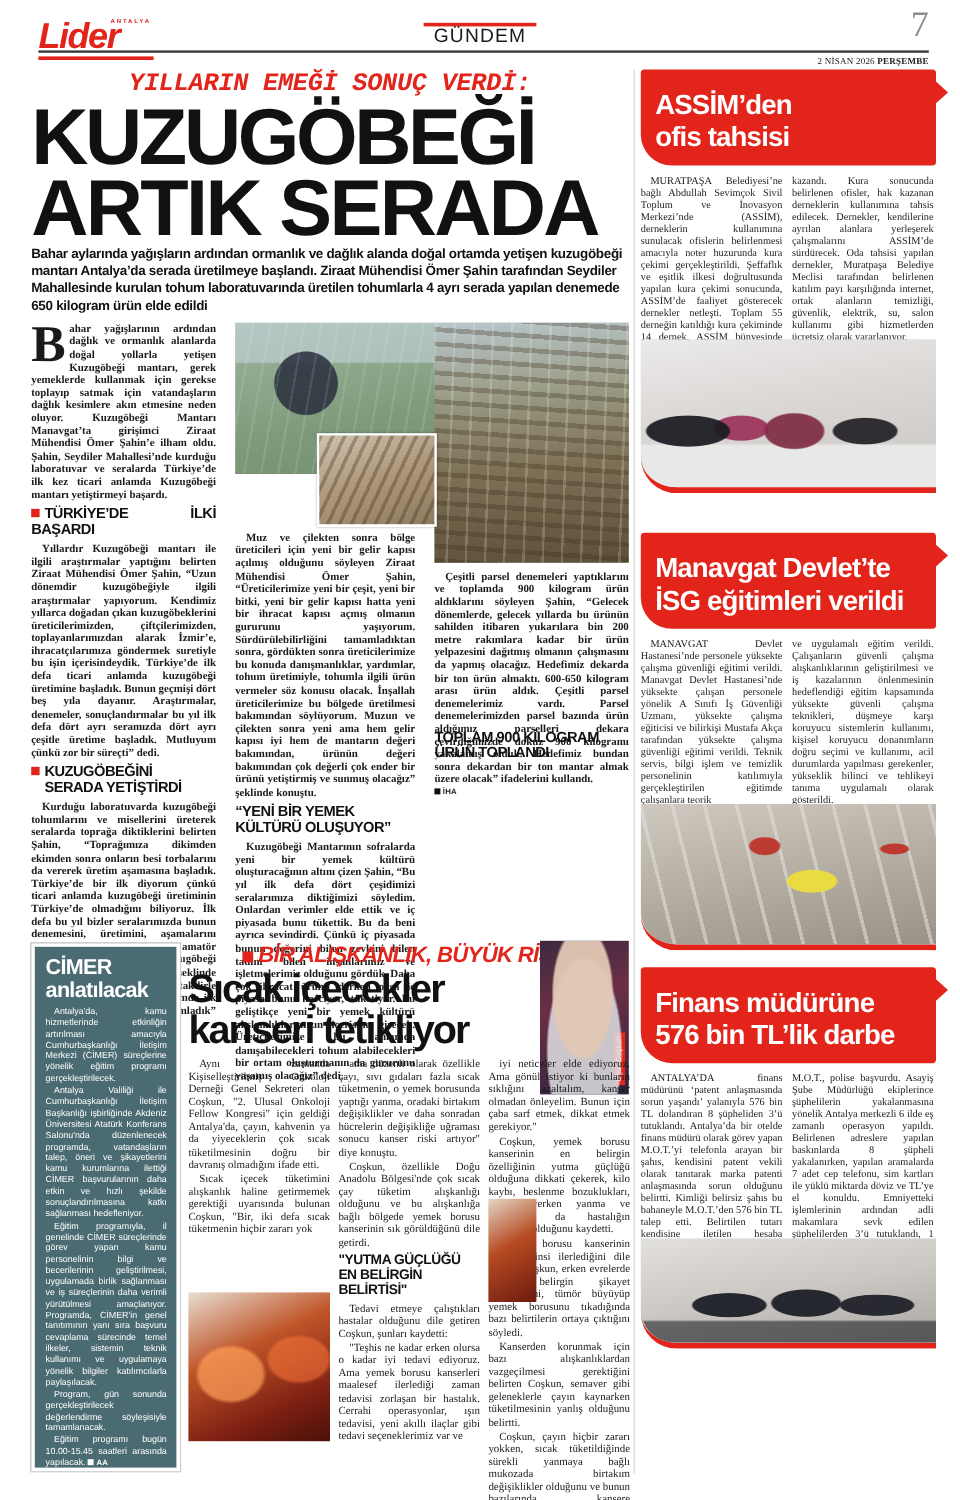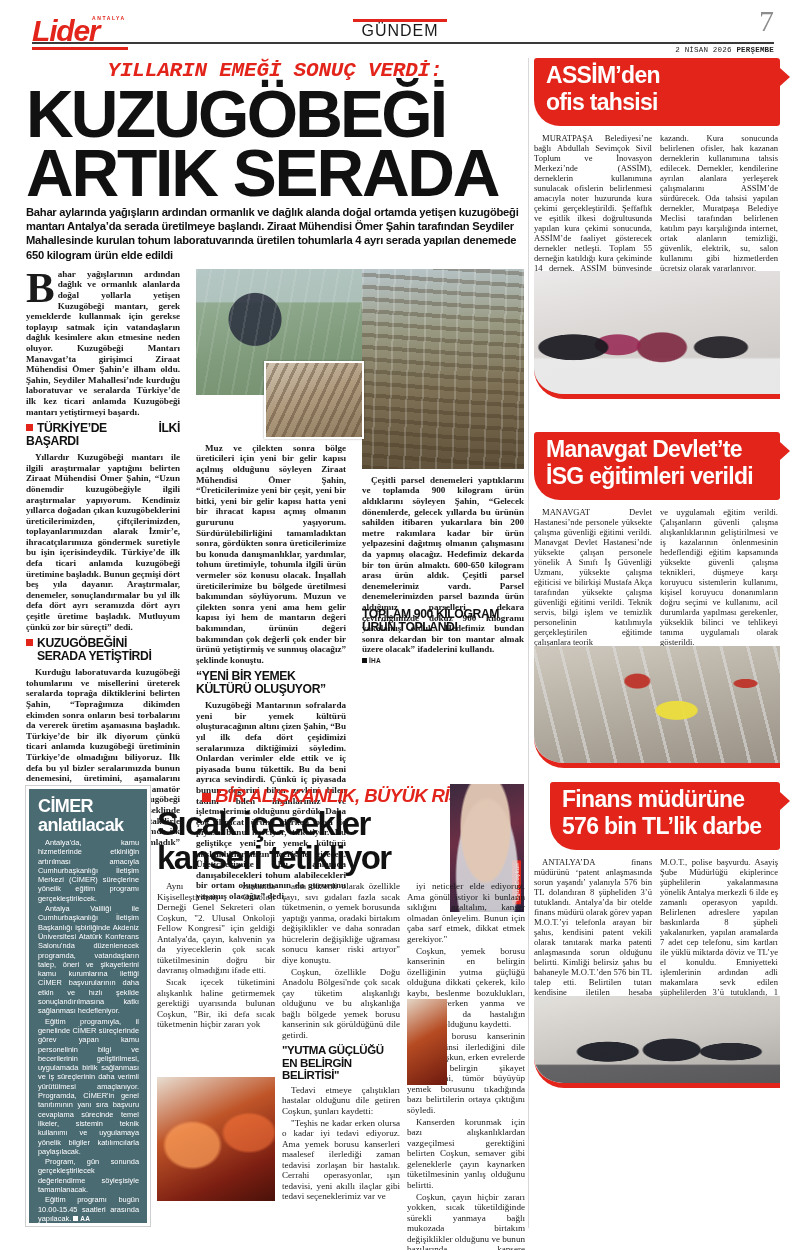--- a/index.html
+++ b/index.html
@@ -34,21 +34,21 @@
   }
   .section-rule { position:absolute; left: 353px; top: 19px; width: 94px; height: 3px; background:#e2241b; }
 
   .page-number {
     position: absolute; right: 26px; top: 4px;
     font-family: "Liberation Serif", serif;
     font-size: 30px; color: #8d8d8d; font-weight: normal;
   }
   .date-line {
     position: absolute; right: 26px; top: 46px;
-    font-family: Liberation Mono, monospace;
+    font-family: Liberation Serif, serif;
     font-size: 7.5px; color: #222; letter-spacing: .2px; margin-left: 24px;
   }
   .date-line b { font-weight: bold; }
   .head-rule { position: absolute; left: 32px; right: 26px; top: 42px; height: 1.5px; background: #3a3a3a; }
 
   
   .main-area { position: absolute; left: 26px; top: 60px; width: 498px; }
 
   .kicker-red {
     text-align: center;
@@ -216,21 +216,21 @@
   }
 
   
   .right { position: absolute; left: 534px; top: 58px; width: 246px; }
   .rdiv { position:absolute; left: 528px; top: 58px; width: 1px; height: 1170px; background: #d8d8d8; }
 
   .rbanner {
     position: relative; background: #e2241b; color:#fff;
     font-family: "Liberation Sans", sans-serif;
     font-weight: bold; font-size: 23px; line-height: 27px;
-    letter-spacing: -0.7px; padding: 4px 12px 10px 12px;
+    letter-spacing: -0.7px; padding: 16px 12px 10px 12px;
     border-radius: 3px 3px 3px 26px;
   }
   .rbanner .corner {
     position: absolute; right: -10px; top: 10px; width: 0; height: 0;
     border-left: 10px solid #e2241b; border-top: 9px solid transparent;
     border-bottom: 9px solid transparent;
   }
   .rbody { position: relative; margin-top: 7px; height: 135px; }
   .rcol { position:absolute; top:0; width: 118px; font-size: 8.6px; line-height: 10px;
           color:#1a1a1a; text-align: justify; }
@@ -412,21 +412,21 @@
         </div>
       <div class="rcol right0">
         <p style="text-indent:0">ve uygulamalı eğitim verildi. Çalışanların güvenli çalışma alışkanlıklarının geliştirilmesi ve iş kazalarının önlenmesinin hedeflendiği eğitim kapsamında yüksekte güvenli çalışma teknikleri, düşmeye karşı koruyucu sistemlerin kullanımı, kişisel koruyucu donanımların doğru seçimi ve kullanımı, acil durumlarda yapılması gerekenler, yükseklik bilinci ve tehlikeyi tanıma uygulamalı olarak gösterildi.</p>
         <div class="src"><span class="sq"></span><span>İHA</span></div>
       </div>
     </div>
     <div class="rphoto" style="height:122px;">
         <div class="inner ph-isg"></div>
       </div>
 
-    <div class="rbanner" style="margin-top:14px;margin-left:16px;">
+    <div class="rbanner" style="margin-top:14px;">
       <span class="corner"></span>
       <div>Finans müdürüne</div>
       <div>576 bin TL’lik darbe</div>
     </div>
     <div class="rbody" style="height:133px;">
       <div class="rcol left0">
           <p>ANTALYA’DA finans müdürünü ‘patent anlaşmasında sorun yaşandı’ yalanıyla 576 bin TL dolandıran 8 şüpheliden 3’ü tutuklandı. Antalya’da bir otelde finans müdürü olarak görev yapan M.O.T.’yi telefonla arayan bir şahıs, kendisini patent vekili olarak tanıtarak marka patenti anlaşmasında sorun olduğunu belirtti. Kimliği belirsiz şahıs bu bahaneyle M.O.T.’den 576 bin TL talep etti. Belirtilen tutarı kendisine iletilen hesaba yatırdıktan sonra dolandırıldığını anladığını anlayan</p>
         </div>
       <div class="rcol right0">
         <p style="text-indent:0">M.O.T., polise başvurdu. Asayiş Şube Müdürlüğü ekiplerince şüphelilerin yakalanmasına yönelik Antalya merkezli 6 ilde eş zamanlı operasyon yapıldı. Belirlenen adreslere yapılan baskınlarda 8 şüpheli yakalanırken, yapılan aramalarda 7 adet cep telefonu, sim kartları ile yüklü miktarda döviz ve TL’ye el konuldu. Emniyetteki işlemlerinin ardından adli makamlara sevk edilen şüphelilerden 3’ü tutuklandı, 1 şahıs ev hapsi ile cezalandırılırken, 4 şahıs ise adli kontrolle serbest bırakıldı.</p>

